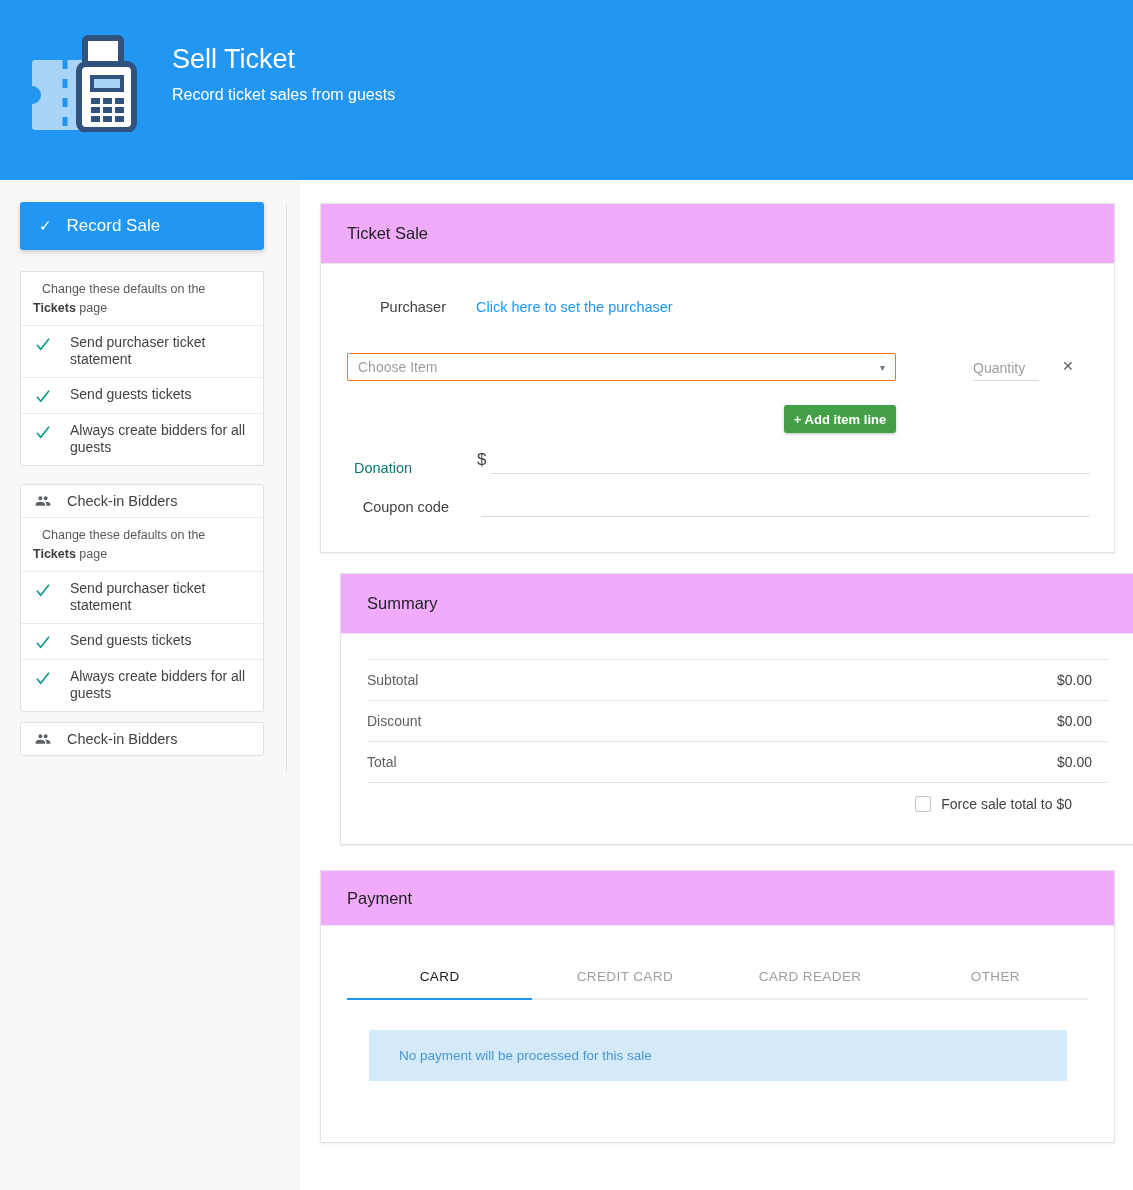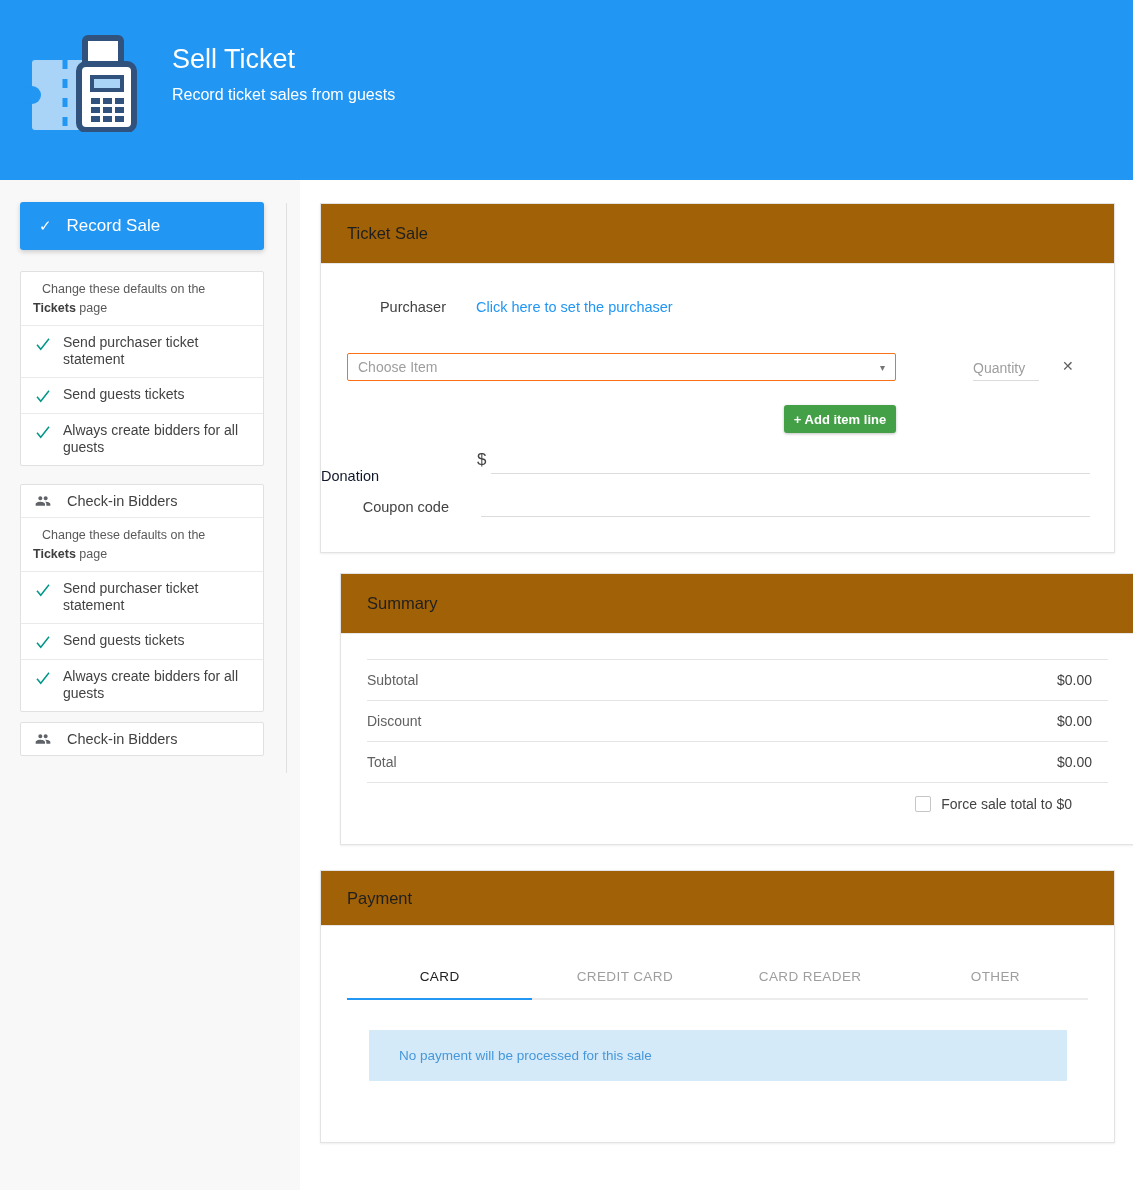--- a/index.html
+++ b/index.html
@@ -26,30 +26,30 @@
     display:flex; align-items:center; gap:15px; padding-left:19px;
     font-size:17px; cursor:pointer; font-family:inherit;
   }
   .record-btn .chk { font-size:15px; }
 
   .side-card { position:absolute; left:20px; width:244px; background:#fff; border:1px solid #e1e1e1; border-radius:2px; }
   .card-a { top:271px; } .card-b { top:484px; } .card-c { top:722px; }
   .side-note { padding:8px 12px 7px; font-size:12.5px; color:#595959; line-height:1.5; text-indent:9px; }
   .side-note b { color:#3d3d3d; }
   .bt { border-top:1px solid #eaeaea; }
-  .side-item { display:flex; gap:11px; padding:8px 10px 8px 13px; font-size:14px; color:#424242; line-height:1.25; align-items:flex-start; }
+  .side-item { display:flex; gap:18px; padding:8px 10px 8px 13px; font-size:14px; color:#424242; line-height:1.25; align-items:flex-start; }
   .side-item svg { flex:none; margin-top:1px; }
   .side-head { display:flex; gap:16px; align-items:center; padding:8px 14px; font-size:14.5px; color:#424242; }
 
   
   .card { position:absolute; left:320px; width:795px; background:#fff; border:1px solid #e3e3e3; box-shadow:0 1px 2px rgba(0,0,0,.07); }
   .card-1 { top:203px; height:350px; }
   .card-2 { top:573px; height:272px;margin-left:20px; }
   .card-3 { top:870px; height:273px; }
-  .card-head { height:60px; background:#a16207; border-bottom:1px solid #e8e8e8; display:flex; align-items:center; padding:0 26px; font-size:16.5px; color:#1f1f1f; }
+  .card-head { height:60px; background:#f0abfc; border-bottom:1px solid #e8e8e8; display:flex; align-items:center; padding:0 26px; font-size:16.5px; color:#1f1f1f; }
   .card-3 .card-head { height:55px; }
 
   
   .purchaser-label { position:absolute; left:0; top:95px; width:125px; text-align:right; font-size:14.5px; color:#424242; }
   .purchaser-link  { position:absolute; left:155px; top:95px; font-size:14.5px; color:#2196f3; cursor:pointer; }
   .item-select {
     position:absolute; left:26px; top:149px; width:549px; height:28px;
     border:1px solid #f97316; border-radius:2px; background:#fff;
     display:flex; align-items:center; justify-content:space-between; padding:0 10px; cursor:pointer;
   }
@@ -61,21 +61,21 @@
     font-size:14px; color:#424242; outline:none; font-family:inherit;
   }
   .qty-input::placeholder { color:#9e9e9e; }
   .remove-line { position:absolute; left:741px; top:154px; font-size:14px; color:#616161; cursor:pointer; }
   .add-item-btn {
     position:absolute; left:463px; top:201px; width:112px; height:28px;
     background:#43a047; color:#fff; border:none; border-radius:3px;
     font-size:13px; font-weight:bold; font-family:inherit;
     box-shadow:0 1px 3px rgba(0,0,0,.25); cursor:pointer;
   }
-  .donation-label { position:absolute; left:0; top:264px; width:124px; text-align:left; font-size:14.5px; color:#0f172a; }
+  .donation-label { position:absolute; left:0; top:256px; width:124px; text-align:center; font-size:14.5px; color:#0f766e; }
   .donation-currency { position:absolute; left:156px; top:246px; font-size:17px; color:#424242; }
   .donation-input { position:absolute; left:170px; top:245px; width:599px; height:25px; border:none; border-bottom:1px solid #dcdcdc; background:transparent; outline:none; font-size:14px; font-family:inherit; }
   .coupon-label { position:absolute; left:4px; top:295px; width:124px; text-align:right; font-size:14.5px; color:#424242; }
   .coupon-input { position:absolute; left:160px; top:288px; width:609px; height:25px; border:none; border-bottom:1px solid #dcdcdc; background:transparent; outline:none; font-size:14px; font-family:inherit; }
 
   
   .summary-body { margin:25px 26px 0; border-bottom:1px solid #e4e4e4; }
   .summary-row { display:flex; justify-content:space-between; align-items:center; height:41px; border-top:1px solid #e4e4e4; font-size:14px; }
   .summary-row .lbl { color:#616161; }
   .summary-row .val { color:#424242; padding-right:16px; }

